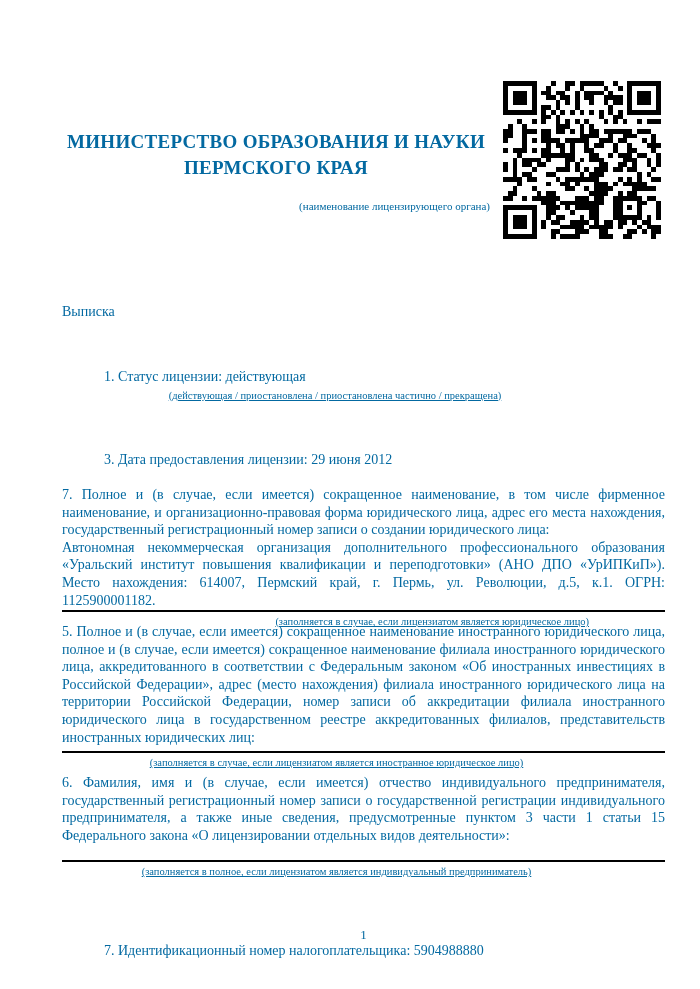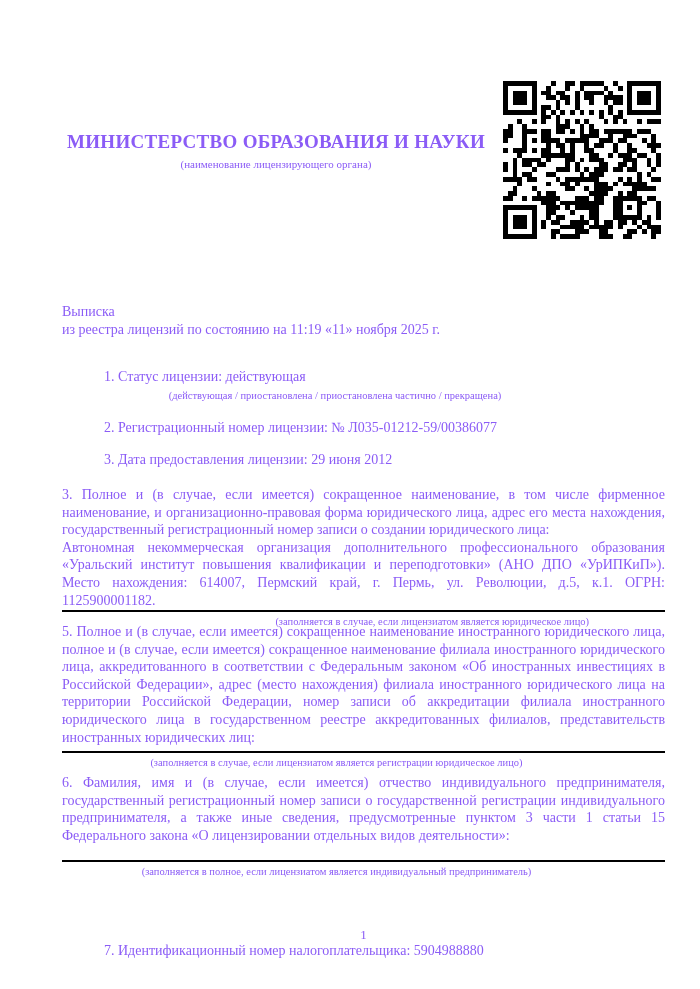--- a/index.html
+++ b/index.html
@@ -1,45 +1,45 @@
 <!DOCTYPE html>
 <html><head>
 <meta charset="utf-8">
 <style>
   * { margin:0; padding:0; box-sizing:border-box; }
   html,body { background:#ffffff; }
   .page {
     position:relative;
     width:700px; height:989px;
     background:#ffffff;
-    color:#8b5cf6;
+    color:#0369a1;
     font-family:"Liberation Serif", serif;
     font-size:14px;
     overflow:hidden;
   }
   .block { position:absolute; left:62px; width:603px; }
 
   .header { top:129px; width:428px; text-align:center; }
   .h-line { font-weight:bold; font-size:19px; line-height:26px; letter-spacing:0.3px; }
-  .h-cap  { font-size:11px; margin-top:3px; }
+  .h-cap  { font-size:11px; margin-top:19px;text-align:right; }
 
   .qr-wrap { position:absolute; left:503px; top:81px; width:158px; height:158px; }
   .qr-wrap svg { display:block; width:158px; height:158px; shape-rendering:crispEdges; }
 
   .doc-title { top:303px; text-align:left; line-height:17.5px; }
 
   .line-item { line-height:17.6px;margin-left:42px; }
   .just { text-align:justify; line-height:17.6px; }
 
   .rule { border-bottom:2px solid #000; height:0; }
   .rule-tight  { margin-top:1px; }
   .rule-space1 { margin-top:5px; }
   .rule-space2 { margin-top:16px; }
 
-  .cap { font-size:10.5px; line-height:13px; text-align:center; margin-top:3px; width:100%; }
+  .cap { font-size:10.5px; line-height:13px; text-align:center; margin-top:3px; width:100%;text-decoration:underline; }
   .cap-offset-57 { padding-right:57px; }
   .cap-offset-76 { padding-right:76px;text-align:right; }
   .cap-offset-54 { padding-right:54px; }
 
   .pagenum { top:927px; text-align:center; font-size:13px; }
 </style>
 </head>
 <body>
 
 <div class="page">
@@ -574,52 +574,49 @@
         <rect x="100.55" y="153.21" width="4.79" height="4.79" fill="#000"></rect>
         <rect x="105.33" y="153.21" width="4.79" height="4.79" fill="#000"></rect>
         <rect x="119.70" y="153.21" width="4.79" height="4.79" fill="#000"></rect>
         <rect x="124.48" y="153.21" width="4.79" height="4.79" fill="#000"></rect>
         <rect x="148.42" y="153.21" width="4.79" height="4.79" fill="#000"></rect>
       </svg>
   </div>
 
   <div class="block header">
     <div class="h-line">МИНИСТЕРСТВО ОБРАЗОВАНИЯ И НАУКИ</div>
+    <div class="h-line">ПЕРМСКОГО КРАЯ</div>
     <div class="h-cap">(наименование лицензирующего органа)</div>
   </div>
 
   <div class="block doc-title">
     <div>Выписка</div>
-    <div>из реестра лицензий по состоянию на 11:19 «11» ноября 2025 г.</div>
   </div>
 
   <div class="block" style="top:368px">
     <div class="line-item">1. Статус лицензии: действующая</div>
     <div class="cap cap-offset-57">(действующая / приостановлена / приостановлена частично / прекращена)</div>
   </div>
 
-  <div class="block" style="top:419px">
-    <div class="line-item">2. Регистрационный номер лицензии: № Л035-01212-59/00386077</div>
-  </div>
 
   <div class="block" style="top:451px">
     <div class="line-item">3. Дата предоставления лицензии: 29 июня 2012</div>
   </div>
 
   <div class="block" style="top:486px">
-    <p class="just">3. Полное и (в случае, если имеется) сокращенное наименование, в том числе фирменное наименование, и организационно-правовая форма юридического лица, адрес его места нахождения, государственный регистрационный номер записи о создании юридического лица:</p>
+    <p class="just">7. Полное и (в случае, если имеется) сокращенное наименование, в том числе фирменное наименование, и организационно-правовая форма юридического лица, адрес его места нахождения, государственный регистрационный номер записи о создании юридического лица:</p>
     <p class="just">Автономная некоммерческая организация дополнительного профессионального образования «Уральский институт повышения квалификации и переподготовки» (АНО ДПО «УрИПКиП»). Место нахождения: 614007, Пермский край, г. Пермь, ул. Революции, д.5, к.1. ОГРН: 1125900001182.</p>
     <div class="rule rule-tight"></div>
     <div class="cap cap-offset-76">(заполняется в случае, если лицензиатом является юридическое лицо)</div>
   </div>
 
   <div class="block" style="top:623px">
     <p class="just">5. Полное и (в случае, если имеется) сокращенное наименование иностранного юридического лица, полное и (в случае, если имеется) сокращенное наименование филиала иностранного юридического лица, аккредитованного в соответствии с Федеральным законом «Об иностранных инвестициях в Российской Федерации», адрес (место нахождения) филиала иностранного юридического лица на территории Российской Федерации, номер записи об аккредитации филиала иностранного юридического лица в государственном реестре аккредитованных филиалов, представительств иностранных юридических лиц:</p>
     <div class="rule rule-space1"></div>
-    <div class="cap cap-offset-54">(заполняется в случае, если лицензиатом является регистрации юридическое лицо)</div>
+    <div class="cap cap-offset-54">(заполняется в случае, если лицензиатом является иностранное юридическое лицо)</div>
   </div>
 
   <div class="block" style="top:774px">
     <p class="just">6. Фамилия, имя и (в случае, если имеется) отчество индивидуального предпринимателя, государственный регистрационный номер записи о государственной регистрации индивидуального предпринимателя, а также иные сведения, предусмотренные пунктом 3 части 1 статьи 15 Федерального закона «О лицензировании отдельных видов деятельности»:</p>
     <div class="rule rule-space2"></div>
     <div class="cap cap-offset-54">(заполняется в полное, если лицензиатом является индивидуальный предприниматель)</div>
   </div>
 
   <div class="block" style="top:942px">
     <div class="line-item">7. Идентификационный номер налогоплательщика: 5904988880</div>

